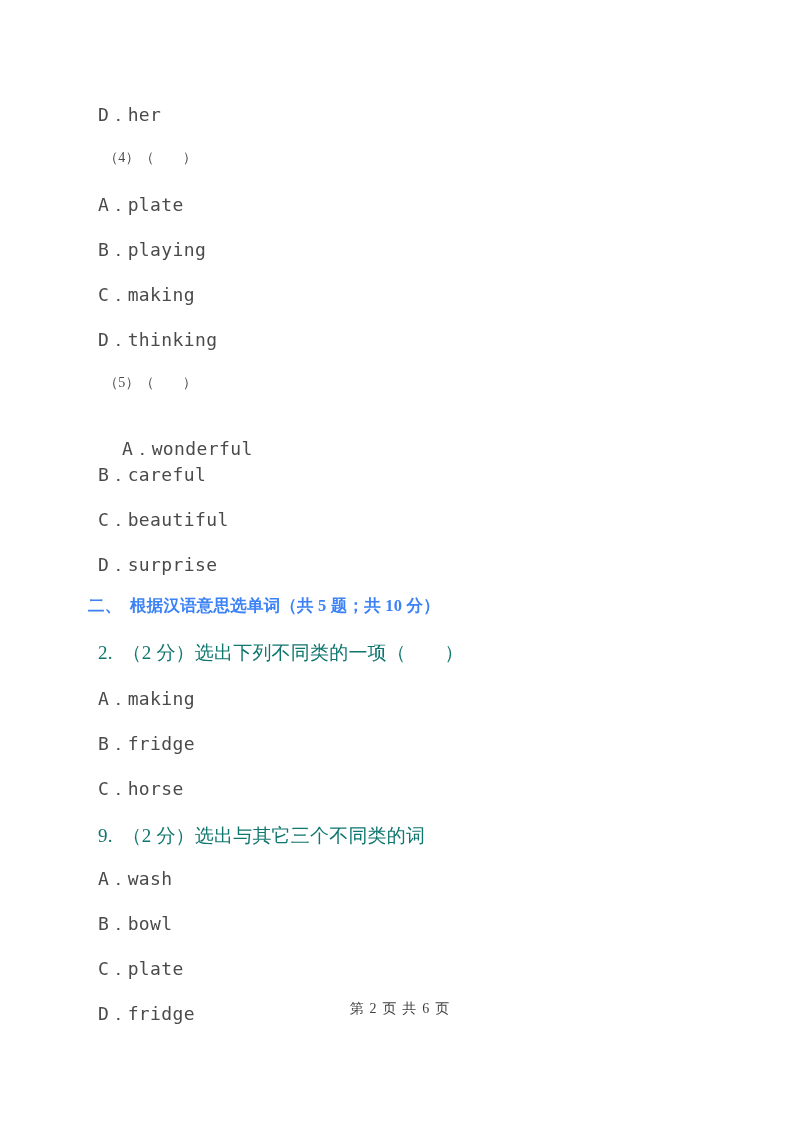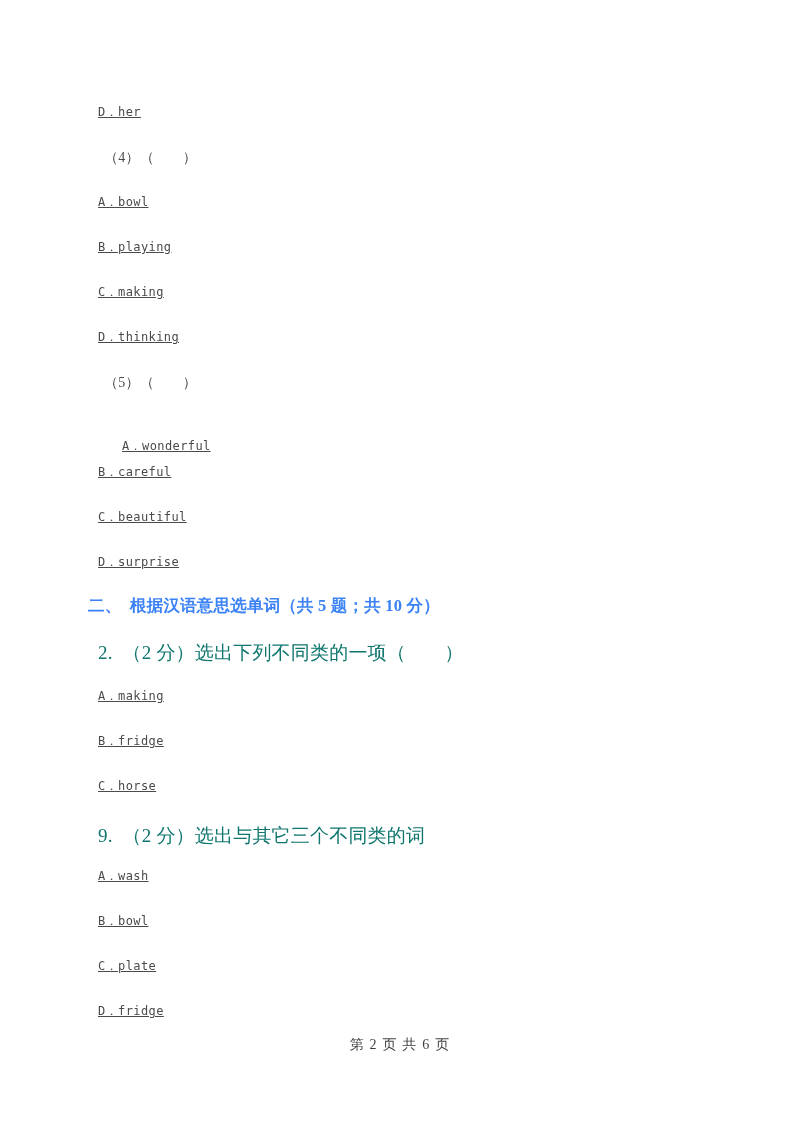--- a/index.html
+++ b/index.html
@@ -27,26 +27,25 @@
   .content {
     position: absolute;
     left: 0;
     top: 0;
     width: 800px;
   }
 
   
   .line {
     font-family: "DejaVu Sans Mono", "Liberation Mono", monospace;
-    font-size: 12px;
+    font-size: 18px;
     color: #4a4a4a;
     letter-spacing: 0.4px;
     white-space: pre;
     line-height: 1;
-    text-decoration: underline;
   }
 
   
   .option {
     position: absolute;
     left: 98px;
   }
 
   
   .subq {
@@ -95,34 +94,34 @@
     white-space: pre;
   }
 </style>
 </head>
 <body>
 
 <div class="page">
   <div class="content" id="content-root">
       <div class="line option" style="top: 106px;">D．her</div>
       <div class="subq" style="top: 149px;">（4）（　　）</div>
-      <div class="line option" style="top: 196px;">A．bowl</div>
+      <div class="line option" style="top: 196px;">A．plate</div>
       <div class="line option" style="top: 241px;">B．playing</div>
       <div class="line option" style="top: 286px;">C．making</div>
       <div class="line option" style="top: 331px;">D．thinking</div>
       <div class="subq" style="top: 374px;">（5）（　　）</div>
       <div class="line option" style="top: 440px; margin-left: 24px;">A．wonderful</div>
       <div class="line option" style="top: 466px;">B．careful</div>
       <div class="line option" style="top: 511px;">C．beautiful</div>
       <div class="line option" style="top: 556px;">D．surprise</div>
       <div class="section-heading" style="top: 595px;">二、  根据汉语意思选单词（共 5 题；共 10 分）</div>
       <div class="question" style="top: 640px;">2.  （2 分）选出下列不同类的一项（　　）</div>
       <div class="line option" style="top: 690px;">A．making</div>
       <div class="line option" style="top: 735px;">B．fridge</div>
       <div class="line option" style="top: 780px;">C．horse</div>
       <div class="question" style="top: 823px;">9.  （2 分）选出与其它三个不同类的词</div>
       <div class="line option" style="top: 870px;">A．wash</div>
       <div class="line option" style="top: 915px;">B．bowl</div>
       <div class="line option" style="top: 960px;">C．plate</div>
       <div class="line option" style="top: 1005px;">D．fridge</div>
     </div>
-  <div class="footer" id="footer-el" style="top: 1036px;">第 2 页 共 6 页</div>
+  <div class="footer" id="footer-el" style="top: 1000px;">第 2 页 共 6 页</div>
 </div>
 
 </body></html>

